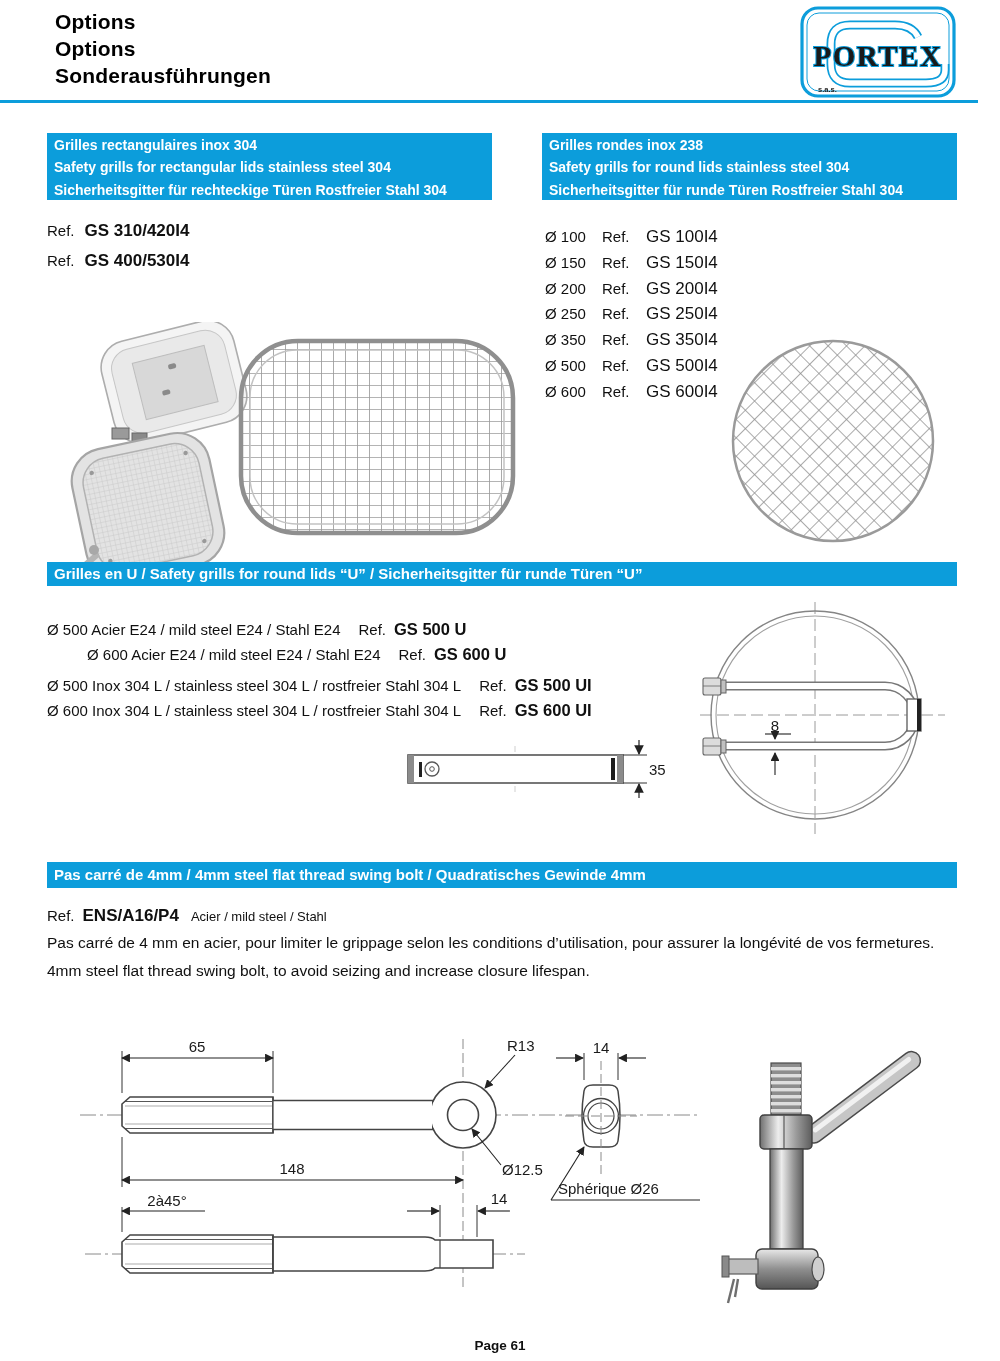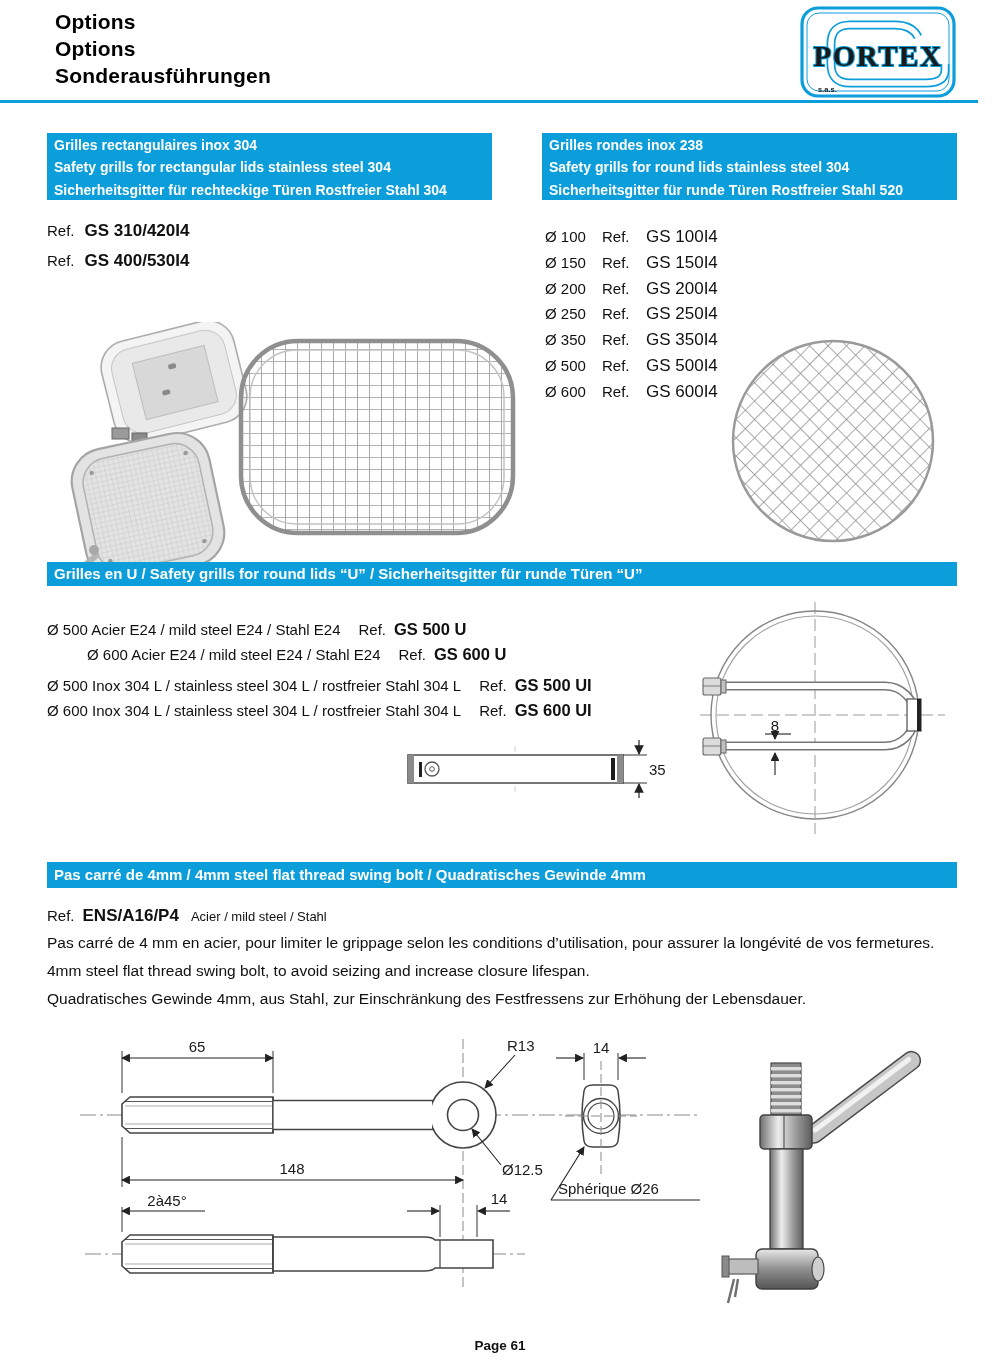--- a/index.html
+++ b/index.html
@@ -63,21 +63,21 @@
 
   <div class="abs banner multi" style="left:47px; top:133px; width:445px; height:67px;">
     <div>Grilles rectangulaires inox 304</div>
     <div>Safety grills for rectangular lids stainless steel 304</div>
     <div>Sicherheitsgitter für rechteckige Türen Rostfreier Stahl 304</div>
   </div>
 
   <div class="abs banner multi" style="left:542px; top:133px; width:415px; height:67px;">
     <div>Grilles rondes inox 238</div>
     <div>Safety grills for round lids stainless steel 304</div>
-    <div>Sicherheitsgitter für runde Türen Rostfreier Stahl 520</div>
+    <div>Sicherheitsgitter für runde Türen Rostfreier Stahl 304</div>
   </div>
 
   <div class="abs refline" style="left:47px; top:221px;">
     <span>Ref.</span><span class="code">GS 310/420I4</span>
   </div>
   <div class="abs refline" style="left:47px; top:251px;">
     <span>Ref.</span><span class="code">GS 400/530I4</span>
   </div>
 
   <div class="abs dia-table" style="left:545px; top:224px; width:260px;">
@@ -221,21 +221,20 @@
 
   <div class="abs banner single" style="left:47px; top:862px; width:910px; height:26px; line-height:26px;">Pas carré de 4mm / 4mm steel flat thread  swing bolt / Quadratisches Gewinde 4mm</div>
 
   <div class="abs ensline" style="left:47px; top:906px;">
     <span>Ref.</span><span class="code">ENS/A16/P4</span><span class="mat">Acier / mild steel / Stahl</span>
   </div>
 
   <div class="abs" style="left:47px; top:929px;">
     <p class="para">Pas carré de 4 mm en acier, pour limiter le grippage selon les conditions d’utilisation, pour assurer la longévité de vos fermetures.</p>
     <p class="para">4mm steel flat thread swing bolt, to avoid seizing and increase closure lifespan.</p>
-    <p class="para">Quadratisches Gewinde 4mm, aus Stahl, zur Einschränkung des Festfressens zur Erhöhung der Lebensdauer.</p>
   </div>
 
   <svg class="abs" style="left:55px; top:1025px;" width="660" height="300" viewBox="0 0 660 300">
     <defs>
       <marker id="t-ah" viewBox="0 0 10 10" refX="9" refY="5" markerWidth="8" markerHeight="8" orient="auto-start-reverse">
         <path d="M0,0 L10,5 L0,10 z" fill="#222"></path>
       </marker>
     </defs>
 
     <line x1="25" y1="90" x2="645" y2="90" stroke="#8a8a8a" stroke-width="1" stroke-dasharray="16,4,3,4"></line>

